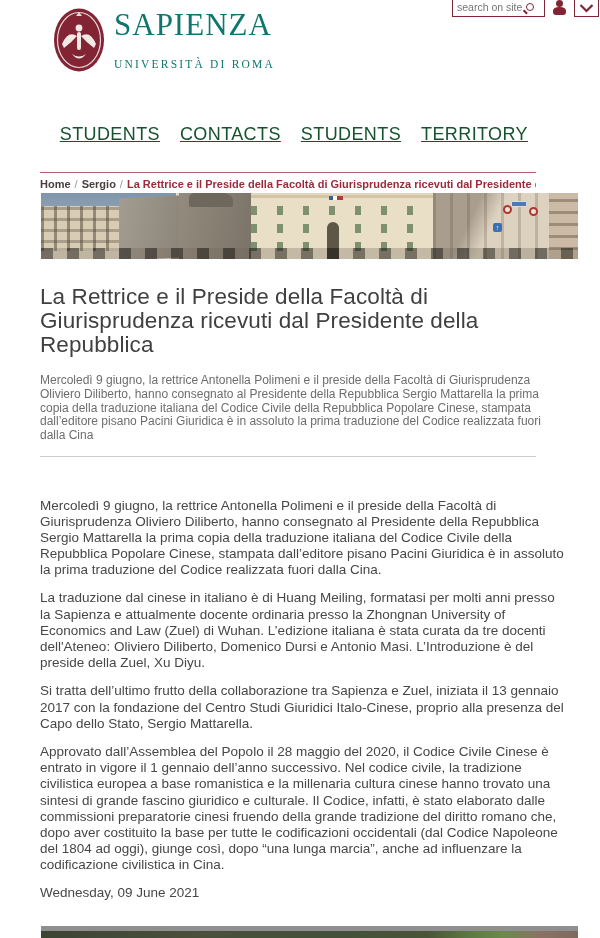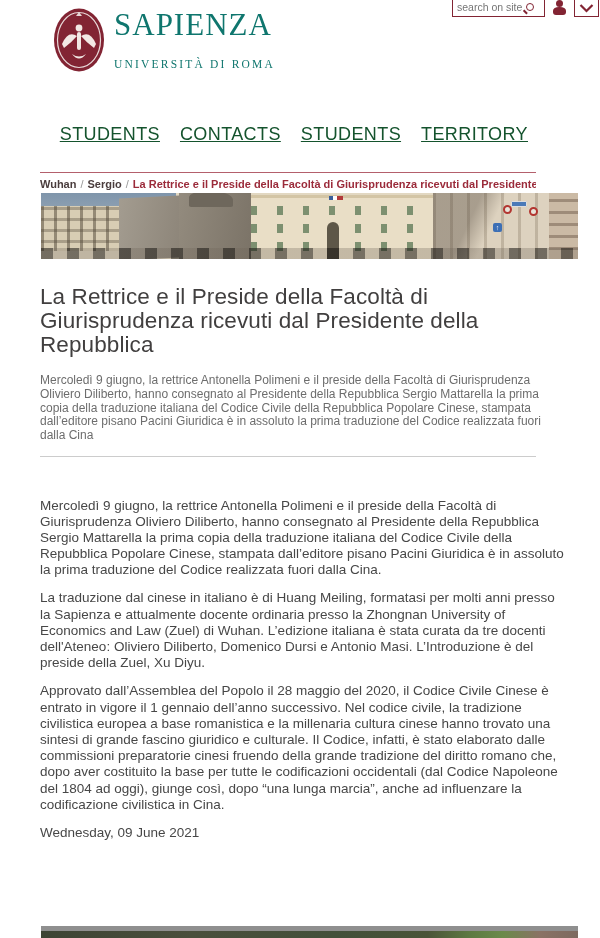--- a/index.html
+++ b/index.html
@@ -138,21 +138,21 @@
 
     <nav class="nav">
       <span>STUDENTS</span>
       <span>CONTACTS</span>
       <span>STUDENTS</span>
       <span>TERRITORY</span>
     </nav>
   </div>
 
   <div class="breadcrumb">
-    <span class="lnk">Wuhan</span><span class="sep">/</span><span class="lnk">Sergio</span><span class="sep">/</span><span class="cur">La Rettrice e il Preside della Facoltà di Giurisprudenza ricevuti dal Presidente della Repubblica</span>
+    <span class="lnk">Home</span><span class="sep">/</span><span class="lnk">Sergio</span><span class="sep">/</span><span class="cur">La Rettrice e il Preside della Facoltà di Giurisprudenza ricevuti dal Presidente della Repubblica</span>
   </div>
 
   <div class="hero">
     <div class="h-sky"></div>
     <div class="h-far"></div>
     <div class="h-mon1"></div>
     <div class="h-mon2"></div>
     <div class="h-palace">
       <div class="h-prow" style="top:8px"></div>
       <div class="h-prow" style="top:26px"></div>
@@ -171,20 +171,21 @@
 
   <h1 class="title">La Rettrice e il Preside della Facoltà di Giurisprudenza ricevuti dal Presidente della Repubblica</h1>
 
   <p class="lead">Mercoledì 9 giugno, la rettrice Antonella Polimeni e il preside della Facoltà di Giurisprudenza Oliviero Diliberto, hanno consegnato al Presidente della Repubblica Sergio Mattarella la prima copia della traduzione italiana del Codice Civile della Repubblica Popolare Cinese, stampata dall’editore pisano Pacini Giuridica è in assoluto la prima traduzione del Codice realizzata fuori dalla Cina</p>
 
   <hr class="rule">
 
   <div class="bodytext">
     <p>Mercoledì 9 giugno, la rettrice Antonella Polimeni e il preside della Facoltà di Giurisprudenza Oliviero Diliberto, hanno consegnato al Presidente della Repubblica Sergio Mattarella la prima copia della traduzione italiana del Codice Civile della Repubblica Popolare Cinese, stampata dall’editore pisano Pacini Giuridica è in assoluto la prima traduzione del Codice realizzata fuori dalla Cina.</p>
     <p>La traduzione dal cinese in italiano è di Huang Meiling, formatasi per molti anni presso la Sapienza e attualmente docente ordinaria presso la Zhongnan University of Economics and Law (Zuel) di Wuhan. L’edizione italiana è stata curata da tre docenti dell'Ateneo: Oliviero Diliberto, Domenico Dursi e Antonio Masi. L’Introduzione è del preside della Zuel, Xu Diyu.</p>
+    <p>Si tratta dell’ultimo frutto della collaborazione tra Sapienza e Zuel, iniziata il 13 gennaio 2017 con la fondazione del Centro Studi Giuridici Italo-Cinese, proprio alla presenza del Capo dello Stato, Sergio Mattarella.</p>
     <p>Approvato dall’Assemblea del Popolo il 28 maggio del 2020, il Codice Civile Cinese è entrato in vigore il 1 gennaio dell’anno successivo. Nel codice civile, la tradizione civilistica europea a base romanistica e la millenaria cultura cinese hanno trovato una sintesi di grande fascino giuridico e culturale. Il Codice, infatti, è stato elaborato dalle commissioni preparatorie cinesi fruendo della grande tradizione del diritto romano che, dopo aver costituito la base per tutte le codificazioni occidentali (dal Codice Napoleone del 1804 ad oggi), giunge così, dopo “una lunga marcia”, anche ad influenzare la codificazione civilistica in Cina.</p>
   </div>
 
   <div class="date">Wednesday, 09 June 2021</div>
 
   <div class="bottom-strip">
     <div class="bar"></div>
     <div class="photo"></div>
   </div>
 

